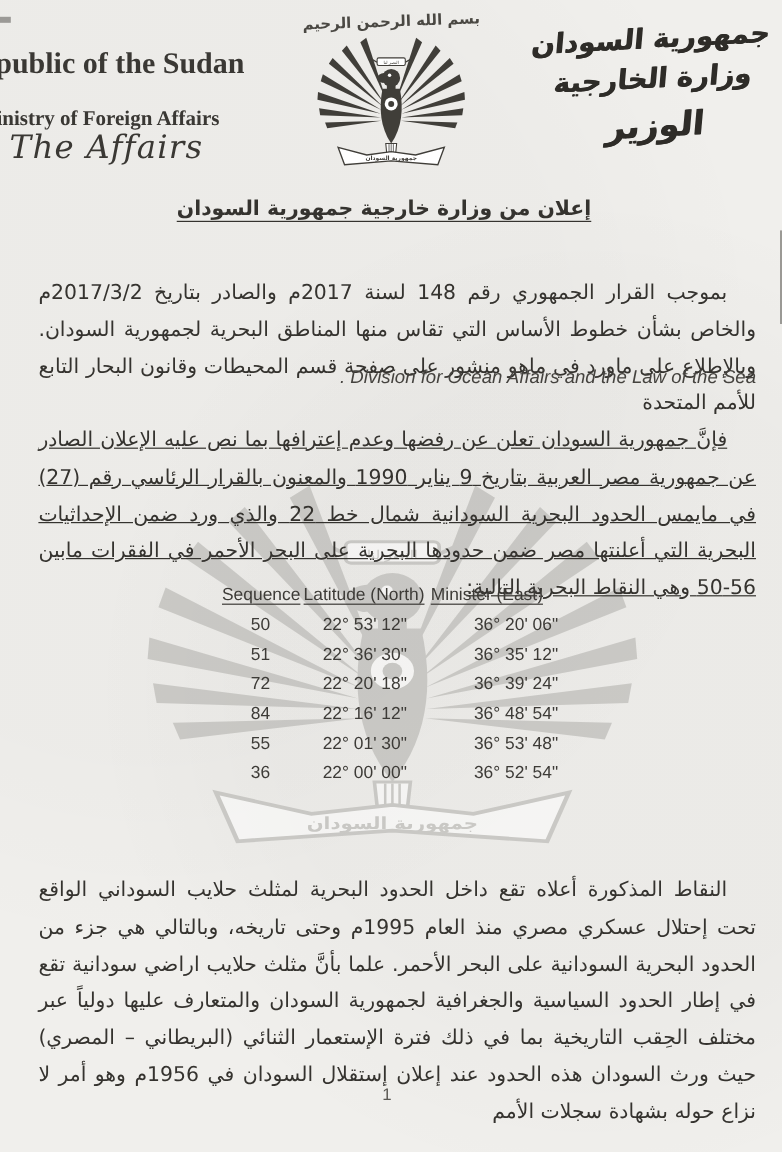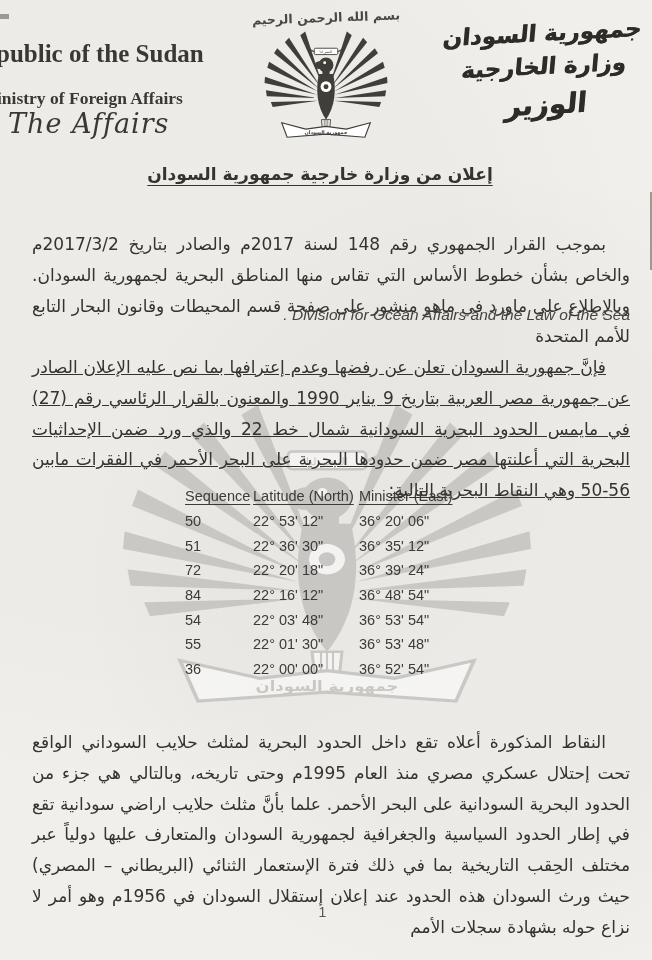--- a/index.html
+++ b/index.html
@@ -49,21 +49,21 @@
     text-align:right;font-family:"Liberation Sans",sans-serif;
     font-size:15.5px;color:#45433f;z-index:2;font-style:italic;
   }
   
   .coords{position:absolute;left:185px;top:488px;z-index:2;
     font-family:"Liberation Sans",sans-serif;font-size:14.5px;color:#3d3b37;}
   .thead,.trow{display:grid;grid-template-columns:64px 102px 142px;column-gap:4px;align-items:center;}
   .thead{margin-bottom:5px;}
   .thead span{text-decoration:underline;text-underline-offset:3px;white-space:nowrap;}
   .trow{height:24.6px;}
-  .tcell{white-space:nowrap;}
+  .tcell{text-align:center;white-space:nowrap;}
   .thead span:nth-child(1){text-align:center;}
   
   .watermark{position:absolute;left:102px;top:392px;z-index:1;opacity:.5;}
   .watermark svg{width:450px;height:342px;color:var(--wm);}
   
   .pagenum{position:absolute;left:0;top:904px;width:645px;text-align:center;
     font:14px "Liberation Sans",sans-serif;color:#5a5853;z-index:2;}
   .edge-right{position:absolute;right:0;top:192px;width:2.5px;height:78px;background:#56534e;opacity:.55;}
   .edge-topleft{position:absolute;left:0;top:14px;width:9px;height:5px;background:#4a4843;opacity:.5;}
 </style>
@@ -166,25 +166,20 @@
           <div class="tcell">72</div>
           <div class="tcell">22° 20' 18"</div>
           <div class="tcell">36° 39' 24"</div>
         </div>
         <div class="trow">
           <div class="tcell">84</div>
           <div class="tcell">22° 16' 12"</div>
           <div class="tcell">36° 48' 54"</div>
         </div>
         <div class="trow">
-          <div class="tcell">54</div>
-          <div class="tcell">22° 03' 48"</div>
-          <div class="tcell">36° 53' 54"</div>
-        </div>
-        <div class="trow">
           <div class="tcell">55</div>
           <div class="tcell">22° 01' 30"</div>
           <div class="tcell">36° 53' 48"</div>
         </div>
         <div class="trow">
           <div class="tcell">36</div>
           <div class="tcell">22° 00' 00"</div>
           <div class="tcell">36° 52' 54"</div>
         </div>
       </div>

